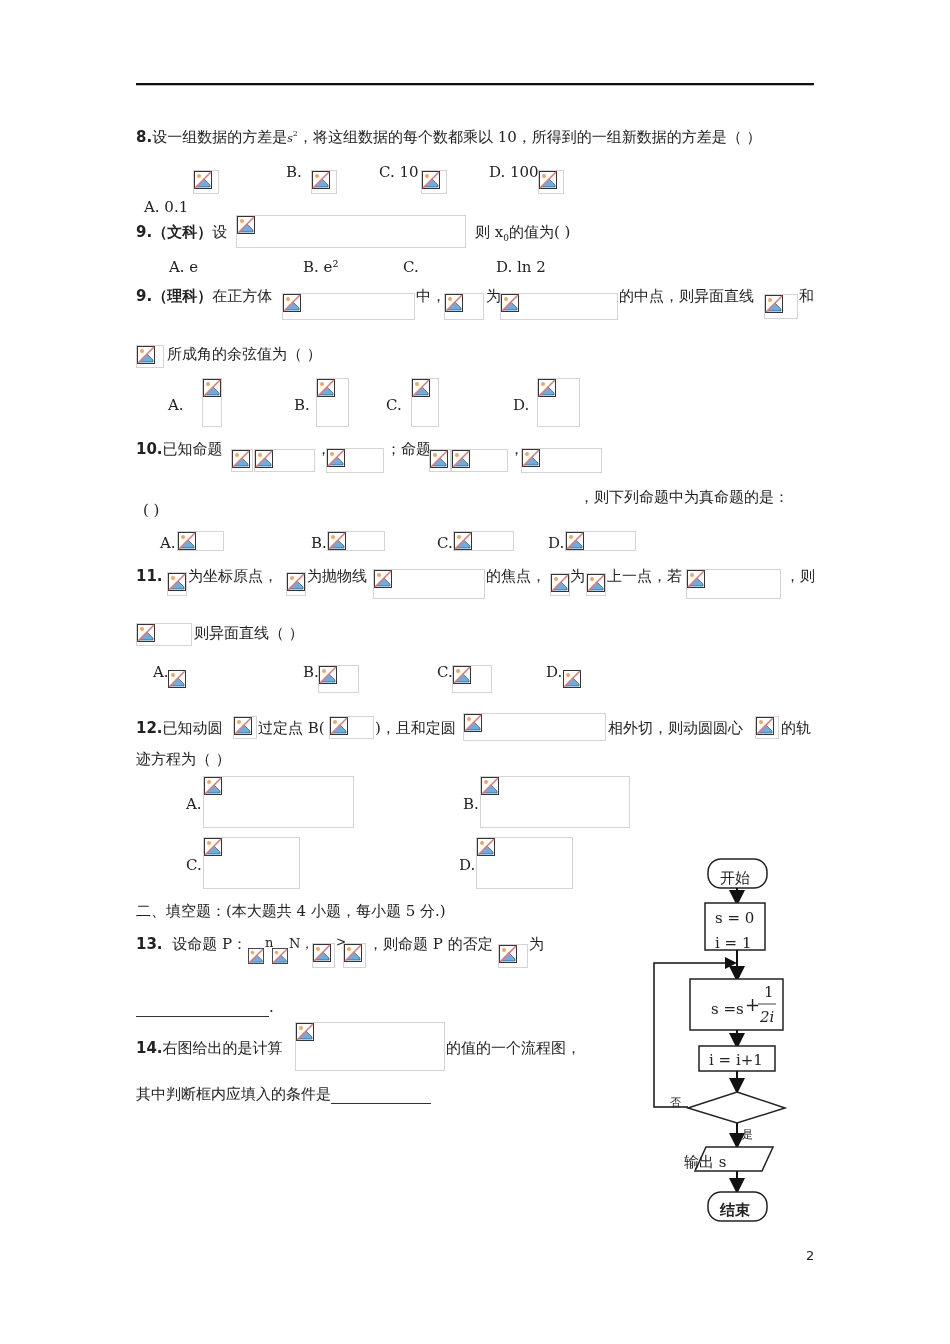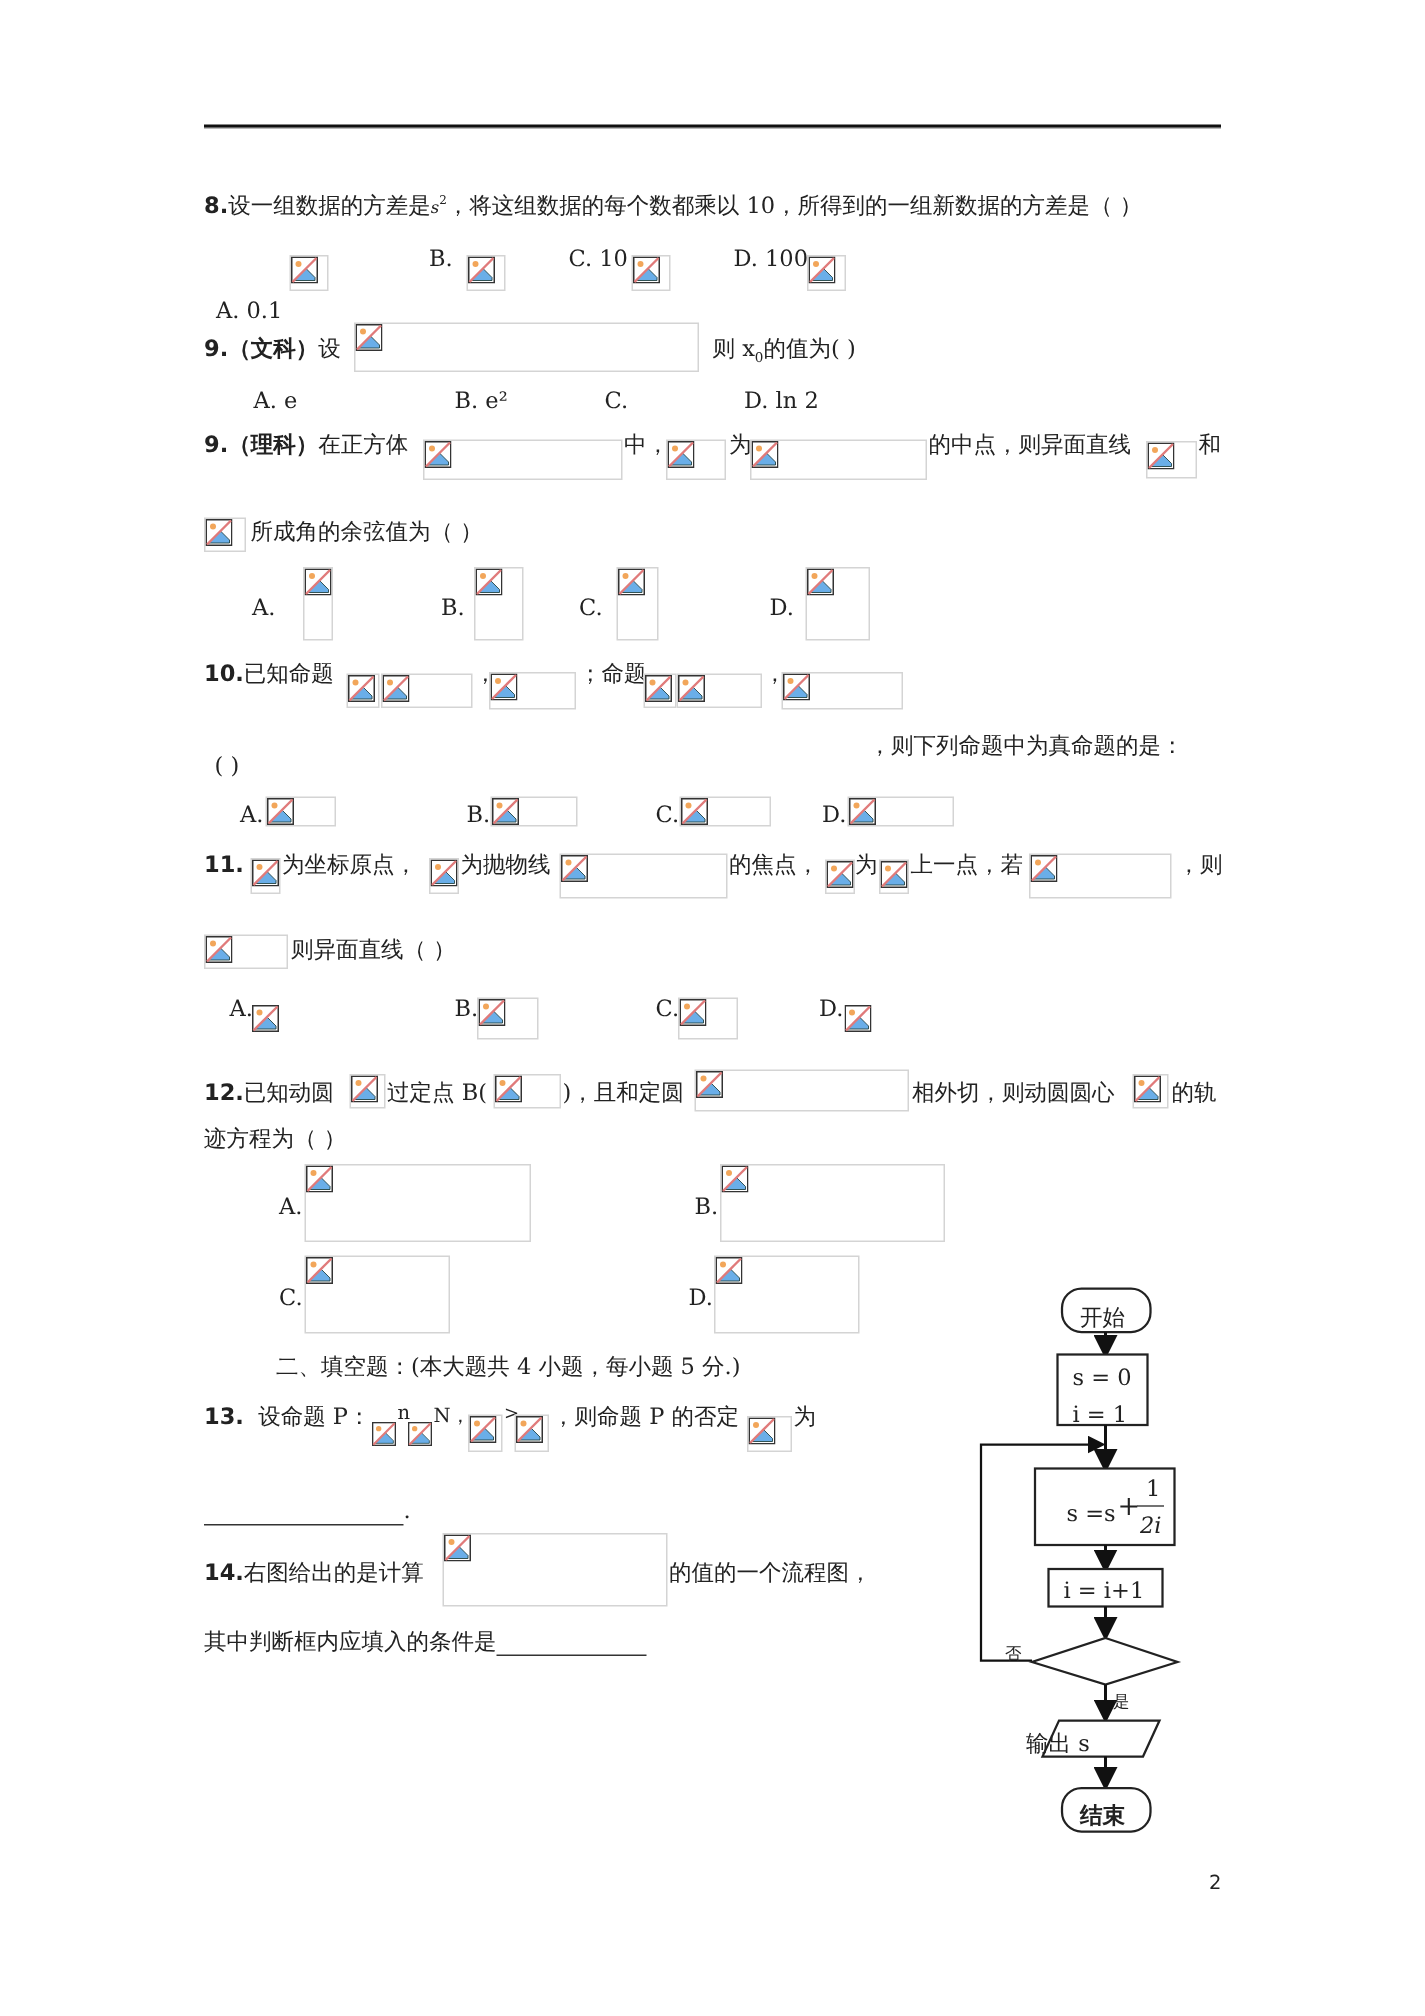--- a/index.html
+++ b/index.html
@@ -317,21 +317,21 @@
       <use href="#broken-img"></use>
     </svg>
   </div>
 <div class="abs" style="left:459px; top:856px;">D.</div>
 <div class="img" style="left:476px; top:837px; width:97px; height:52px;">
     <svg class="ic">
       <use href="#broken-img"></use>
     </svg>
   </div>
 
-<div class="abs" style="left:136px; top:902px;margin-left:48px;">二、填空题：(本大题共 4 小题，每小题 5 分.)</div>
+<div class="abs" style="left:136px; top:902px;">二、填空题：(本大题共 4 小题，每小题 5 分.)</div>
 
 <div class="abs" style="left:136px; top:935px;">
   <span class="qnum">13.</span>&nbsp;&nbsp;<span>设命题 P：</span>
 </div>
 <div class="img" style="left:248px; top:948px; width:16px; height:17px; border:none;">
     <svg class="ic" style="width:16px;height:16px">
       <use href="#broken-img"></use>
     </svg>
   </div>
 <div class="abs" style="left:265px; top:935px; font-size:13px;">n</div>

